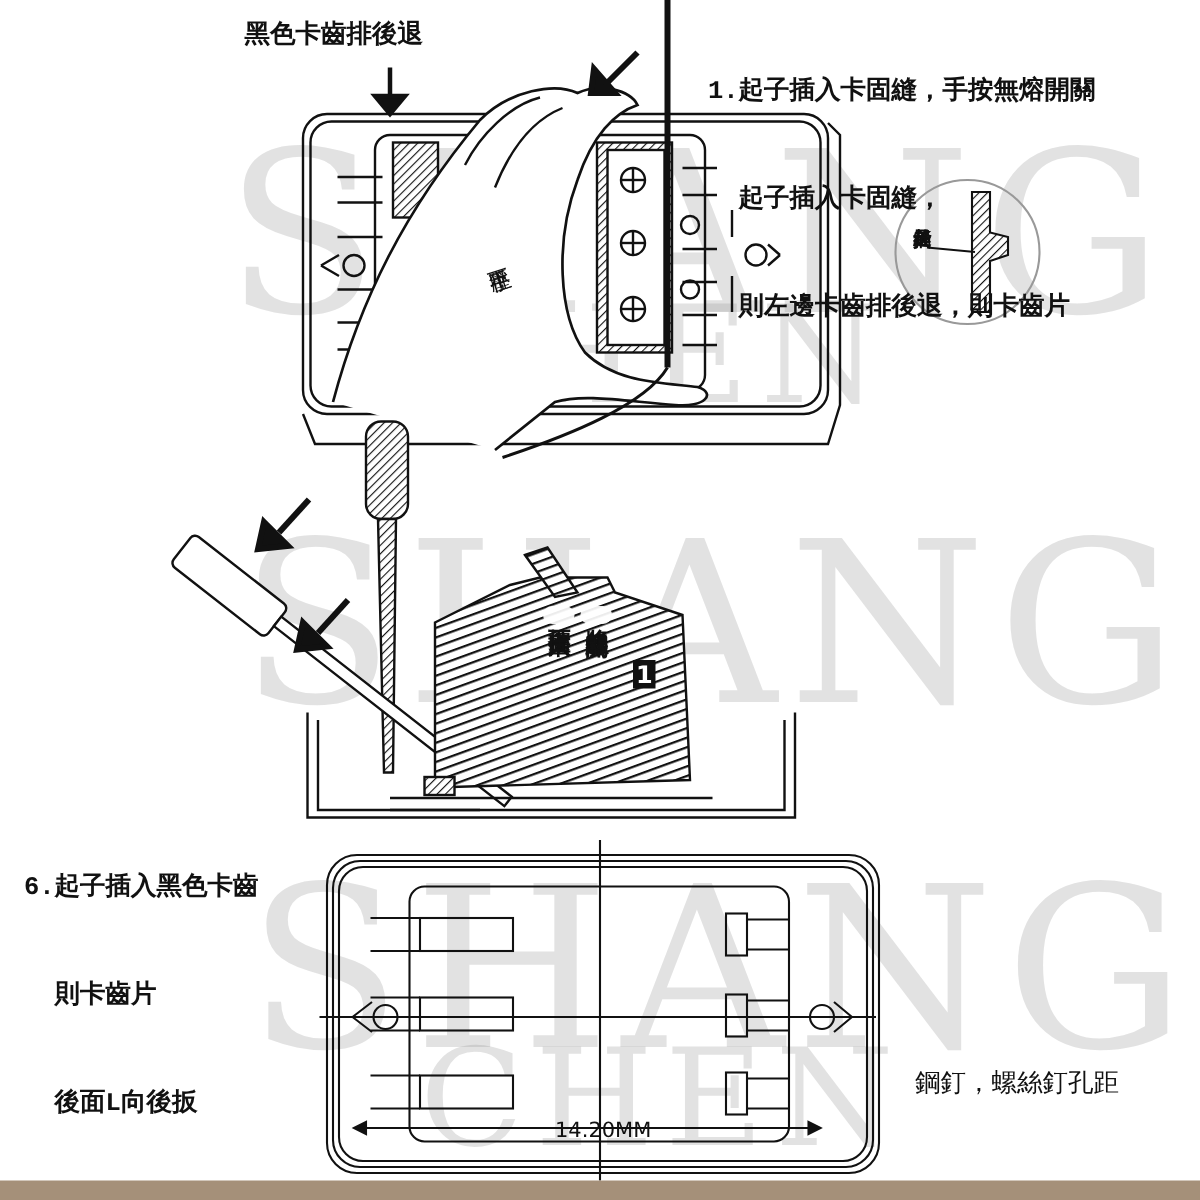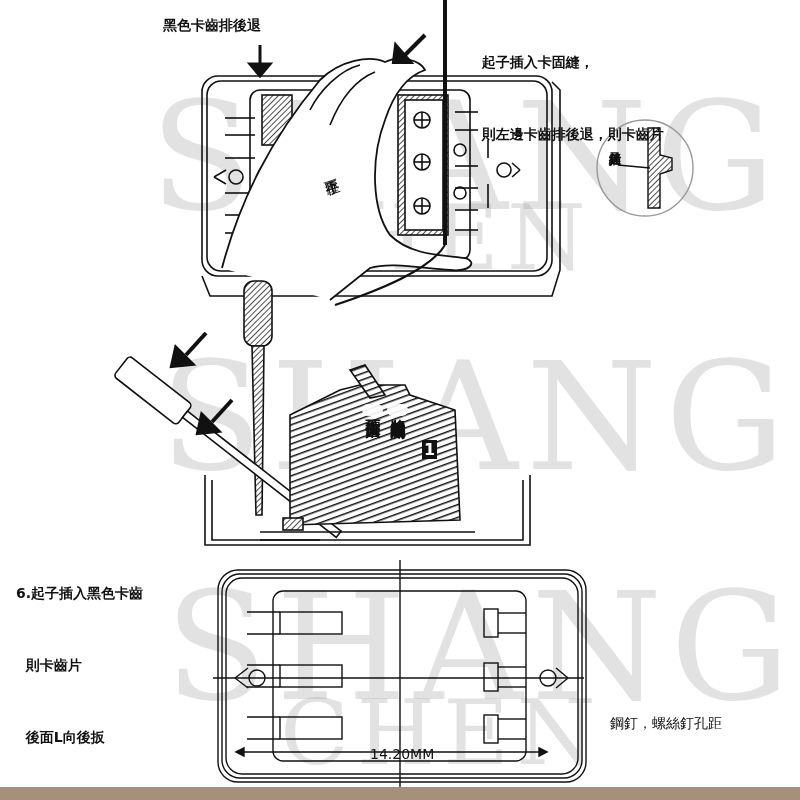--- a/index.html
+++ b/index.html
@@ -1,19 +1,19 @@
 <!DOCTYPE html>
 <html><head>
 <meta charset="utf-8">
 <style>
   html, body { margin:0; padding:0; }
   body { width:800px; height:800px; background:#ffffff; position:relative; overflow:hidden;
          font-family:"DejaVu Sans", sans-serif; color:#111; }
   .abs { position:absolute; }
-  .label { font-size:14px; line-height:22px; white-space:pre; font-weight:bold; color:#111; }
+  .label { font-size:17px; line-height:22px; white-space:pre; font-weight:bold; color:#111;font-family:Liberation Mono, monospace; }
   .note-top-left { left:163px; top:14px; }
   .note-top-right { left:472px; top:2px; line-height:24px; }
   .note-step2 { left:16px; top:533px; line-height:24px; }
   .note-nail { left:610px; top:661px; line-height:25px; font-weight:normal; }
   .vtext { writing-mode:vertical-rl; text-orientation:upright; font-size:15px; font-weight:bold; letter-spacing:1px;
            background:rgba(255,255,255,0.92); border-radius:8px; padding:3px 1px; }
   .inset-text { writing-mode:vertical-rl; text-orientation:upright; font-size:12px; font-weight:bold; line-height:13px; }
   .hand-text { font-size:14px; writing-mode:vertical-rl; text-orientation:upright; transform:rotate(-18deg); }
   .dim-label { font-family:"DejaVu Sans", sans-serif; font-size:14px; color:#111; }
   .watermark { font-family:"DejaVu Serif", serif; color:rgba(150,150,150,0.28); font-size:150px; letter-spacing:8px; pointer-events:none; }
@@ -171,20 +171,21 @@
 
     <line x1="238" y1="752" x2="545" y2="752"></line>
     <polygon points="236,752 244,748 244,756" fill="#111"></polygon>
     <polygon points="547,752 539,748 539,756" fill="#111"></polygon>
   </g>
 </svg>
 
 <div class="abs label note-top-left">黑色卡齒排後退</div>
 
 <div class="abs label note-top-right">
+  <div>1.起子插入卡固縫，手按無熔開關</div>
   <div>  起子插入卡固縫，</div>
   <div>  則左邊卡齒排後退，則卡齒片</div>
 </div>
 
 <div class="abs inset-text" style="left:608px;top:143px;">起子插入縫</div>
 
 <div class="abs hand-text" style="left:318px;top:170px;">手往下壓</div>
 
 <div class="abs vtext" style="left:362px;top:404px;">按下推入卡固</div>
 <div class="abs vtext" style="left:387px;top:404px;">將無熔絲開關</div>

